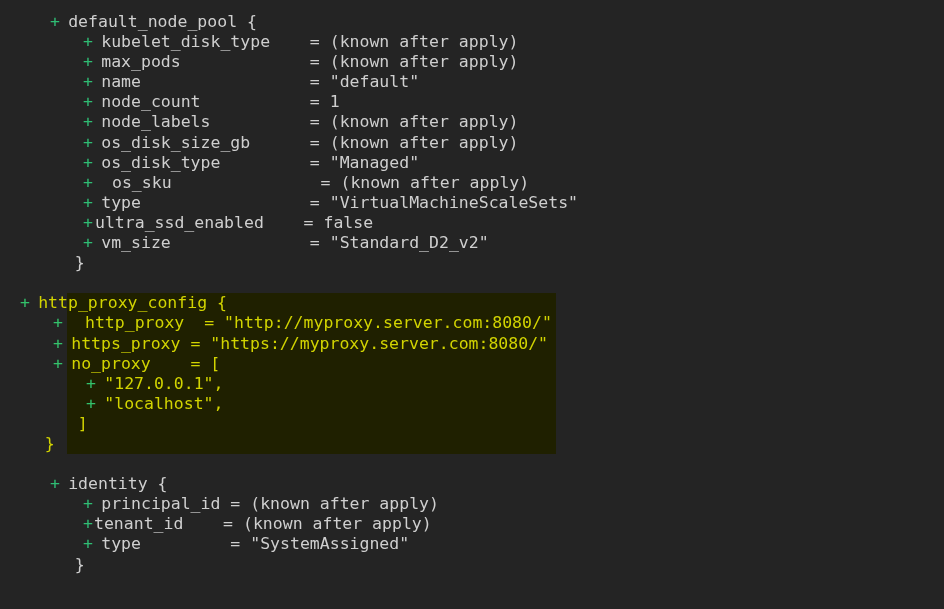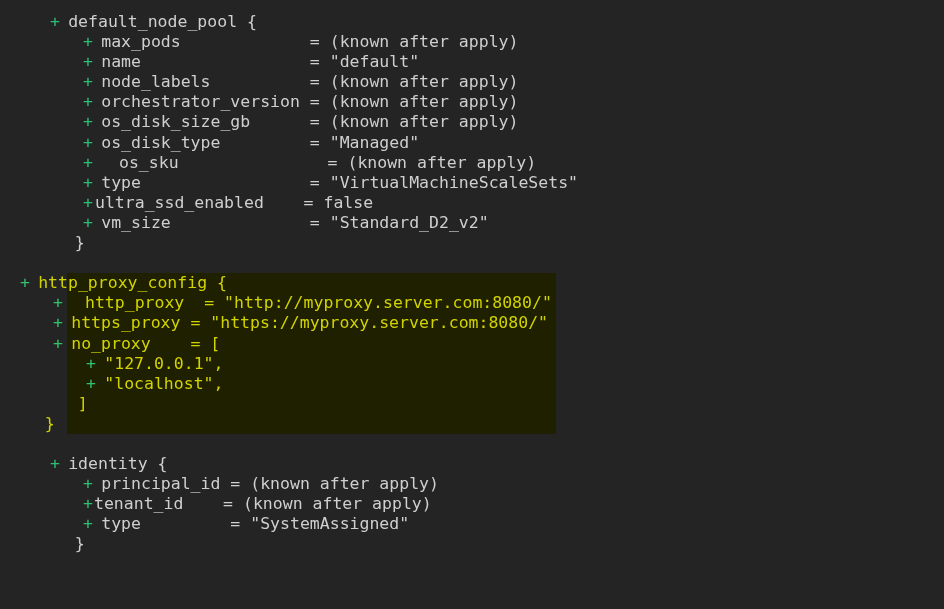--- a/index.html
+++ b/index.html
@@ -69,27 +69,28 @@
     color: #33c26b;
   }
 </style>
 </head>
 <body>
 
 <div id="terminal">
   <div class="code-area" id="code-area">
       <div class="blk">
         <div class="ln"><span class="plus" style="margin-left: 0px;">+</span><span class="txt" style="margin-left: 8.26px;">default_node_pool {</span></div>
+        <div class="ln"><span class="plus" style="margin-left: 33.04px;">+</span><span class="txt" style="margin-left: 8.26px;">kubelet_disk_type    = (known after apply)</span></div>
         <div class="ln"><span class="plus" style="margin-left: 33.04px;">+</span><span class="txt" style="margin-left: 8.26px;">max_pods             = (known after apply)</span></div>
         <div class="ln"><span class="plus" style="margin-left: 33.04px;">+</span><span class="txt" style="margin-left: 8.26px;">name                 = "default"</span></div>
+        <div class="ln"><span class="plus" style="margin-left: 33.04px;">+</span><span class="txt" style="margin-left: 8.26px;">node_count           = 1</span></div>
         <div class="ln"><span class="plus" style="margin-left: 33.04px;">+</span><span class="txt" style="margin-left: 8.26px;">node_labels          = (known after apply)</span></div>
-        <div class="ln"><span class="plus" style="margin-left: 33.04px;">+</span><span class="txt" style="margin-left: 8.26px;">orchestrator_version = (known after apply)</span></div>
         <div class="ln"><span class="plus" style="margin-left: 33.04px;">+</span><span class="txt" style="margin-left: 8.26px;">os_disk_size_gb      = (known after apply)</span></div>
         <div class="ln"><span class="plus" style="margin-left: 33.04px;">+</span><span class="txt" style="margin-left: 8.26px;">os_disk_type         = "Managed"</span></div>
-        <div class="ln"><span class="plus" style="margin-left: 33.04px;">+</span><span class="txt" style="margin-left: 26px;">os_sku               = (known after apply)</span></div>
+        <div class="ln"><span class="plus" style="margin-left: 33.04px;">+</span><span class="txt" style="margin-left: 19px;">os_sku               = (known after apply)</span></div>
         <div class="ln"><span class="plus" style="margin-left: 33.04px;">+</span><span class="txt" style="margin-left: 8.26px;">type                 = "VirtualMachineScaleSets"</span></div>
         <div class="ln"><span class="plus" style="margin-left: 33.04px;">+</span><span class="txt" style="margin-left: 2px;">ultra_ssd_enabled    = false</span></div>
         <div class="ln"><span class="plus" style="margin-left: 33.04px;">+</span><span class="txt" style="margin-left: 8.26px;">vm_size              = "Standard_D2_v2"</span></div>
         <div class="ln"><span class="txt" style="margin-left: 24.78px;">}</span></div>
       </div>
       <div class="blk">
         <div class="ln"><span class="txt" style="margin-left: 0px;"></span></div>
       </div>
       <div class="blk hl">
         <div class="hl-band" style="top: 0px; height: 160.8px;"></div>

